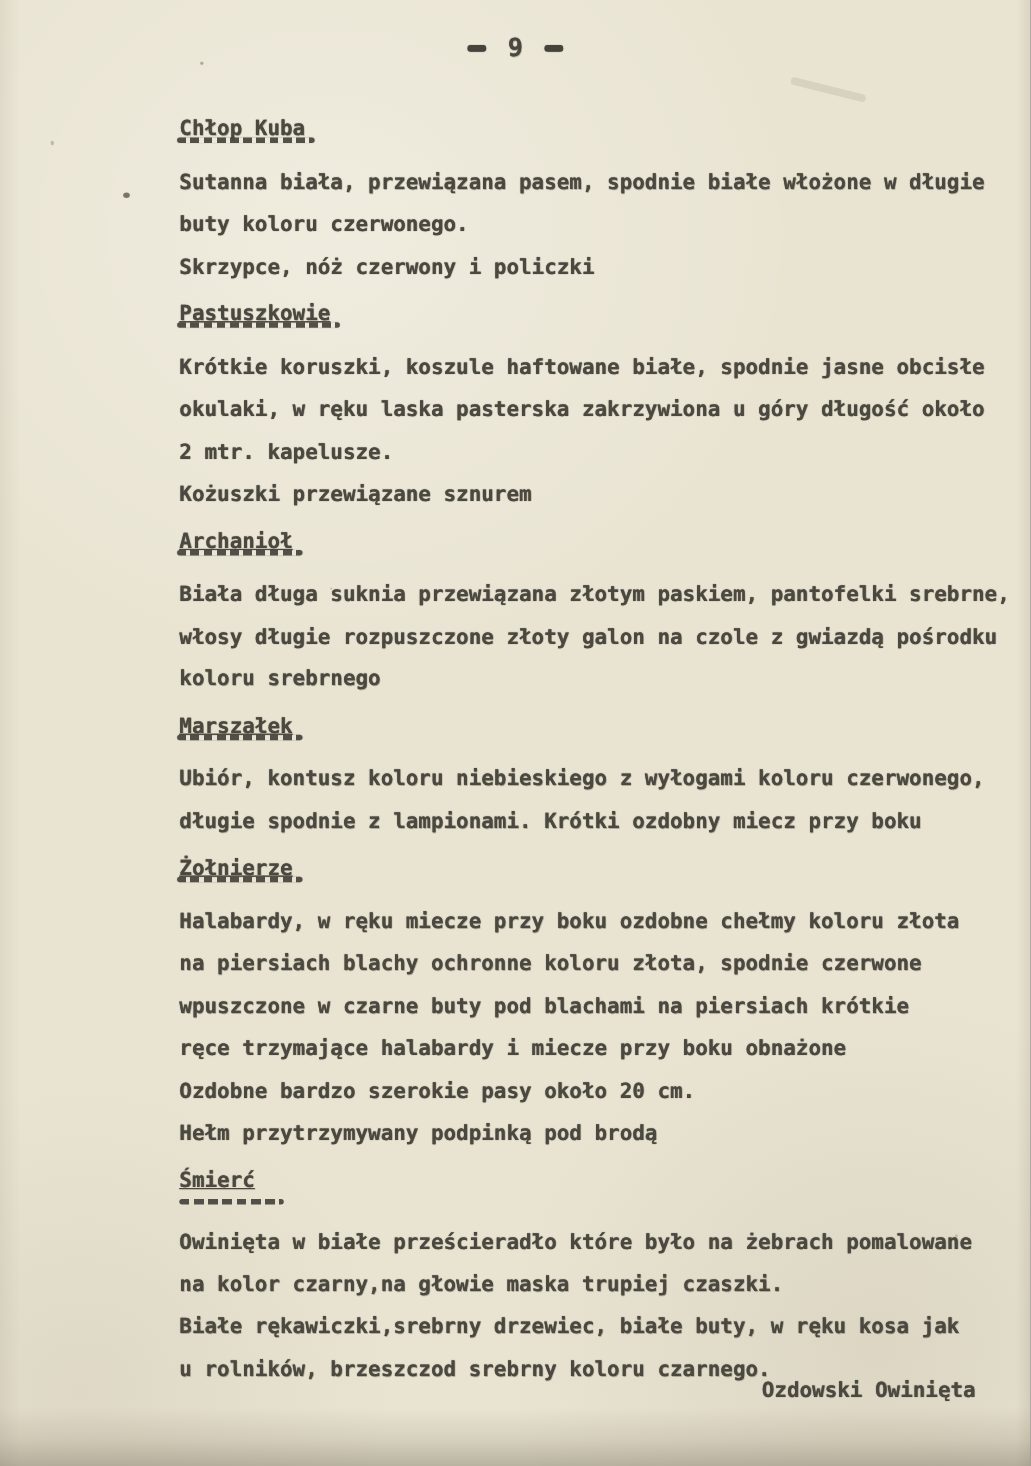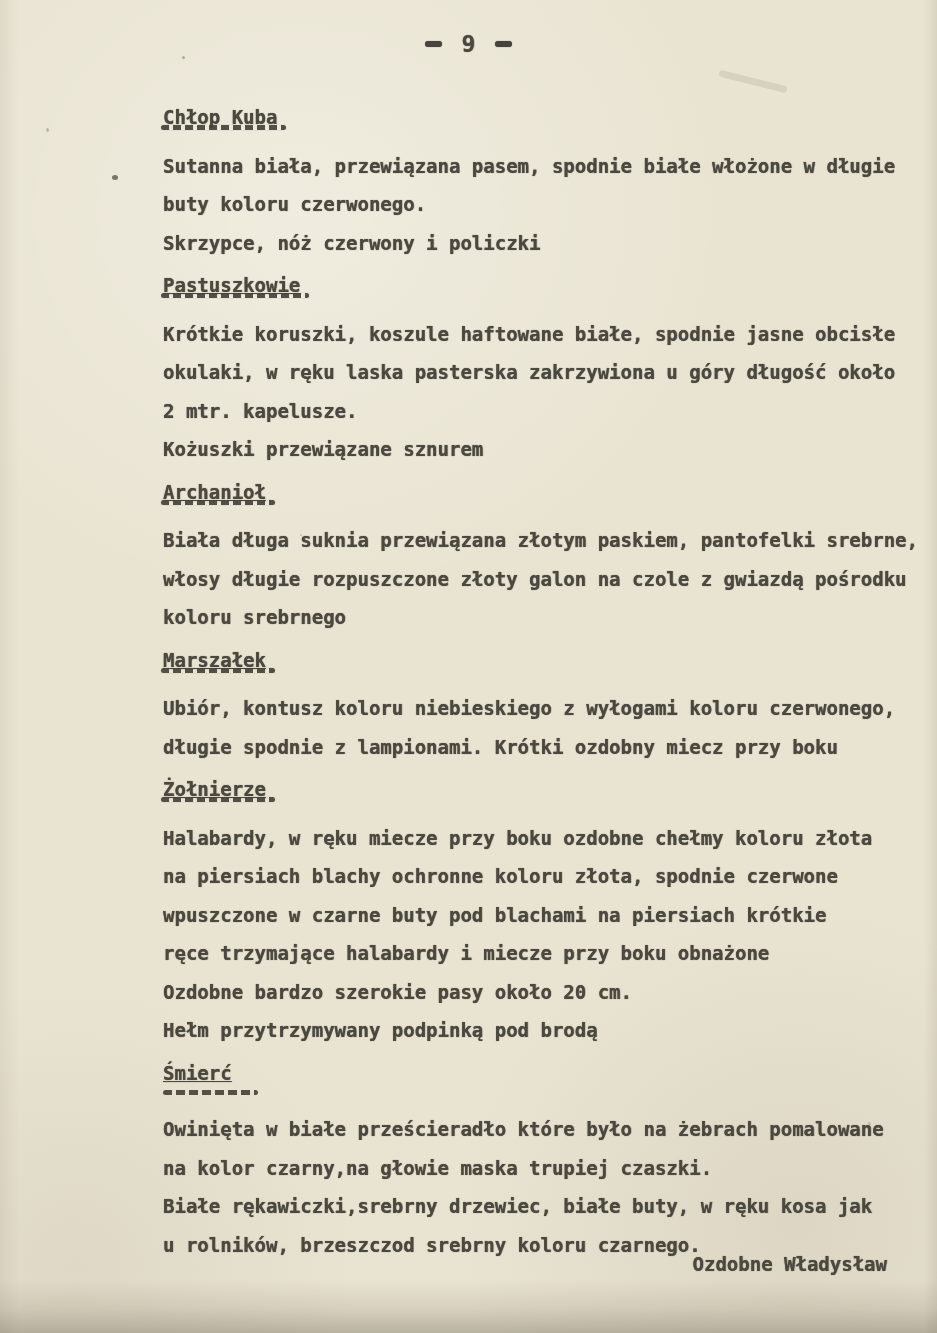--- a/index.html
+++ b/index.html
@@ -81,21 +81,21 @@
 <div class="page">
 
   <div class="pagenum ink">
     <span class="dash"></span>
     <span class="num">9</span>
     <span class="dash"></span>
   </div>
 
   <div class="doc-body ink" id="doc-body"><div class="row heading-row"><span class="heading u-attached">Chłop Kuba</span></div><div class="row"><span>Sutanna biała, przewiązana pasem, spodnie białe włożone w długie</span></div><div class="row"><span>buty koloru czerwonego.</span></div><div class="row"><span>Skrzypce, nóż czerwony i policzki</span></div><div class="row heading-row not-first"><span class="heading u-attached">Pastuszkowie</span></div><div class="row"><span>Krótkie koruszki, koszule haftowane białe, spodnie jasne obcisłe</span></div><div class="row"><span>okulaki, w ręku laska pasterska zakrzywiona u góry długość około</span></div><div class="row"><span>2 mtr. kapelusze.</span></div><div class="row"><span>Kożuszki przewiązane sznurem</span></div><div class="row heading-row not-first"><span class="heading u-attached">Archanioł</span></div><div class="row"><span>Biała długa suknia przewiązana złotym paskiem, pantofelki srebrne,</span></div><div class="row"><span>włosy długie rozpuszczone złoty galon na czole z gwiazdą pośrodku</span></div><div class="row"><span>koloru srebrnego</span></div><div class="row heading-row not-first"><span class="heading u-attached">Marszałek</span></div><div class="row"><span>Ubiór, kontusz koloru niebieskiego z wyłogami koloru czerwonego,</span></div><div class="row"><span>długie spodnie z lampionami. Krótki ozdobny miecz przy boku</span></div><div class="row heading-row not-first"><span class="heading u-attached">Żołnierze</span></div><div class="row"><span>Halabardy, w ręku miecze przy boku ozdobne chełmy koloru złota</span></div><div class="row"><span>na piersiach blachy ochronne koloru złota, spodnie czerwone</span></div><div class="row"><span>wpuszczone w czarne buty pod blachami na piersiach krótkie</span></div><div class="row"><span>ręce trzymające halabardy i miecze przy boku obnażone</span></div><div class="row"><span>Ozdobne bardzo szerokie pasy około 20 cm.</span></div><div class="row"><span>Hełm przytrzymywany podpinką pod brodą</span></div><div class="row heading-row not-first"><span class="heading">Śmierć</span></div><div class="row dash-row"><span class="dash-line"></span></div><div class="row"><span>Owinięta w białe prześcieradło które było na żebrach pomalowane</span></div><div class="row"><span>na kolor czarny,na głowie maska trupiej czaszki.</span></div><div class="row"><span>Białe rękawiczki,srebrny drzewiec, białe buty, w ręku kosa jak</span></div><div class="row"><span>u rolników, brzeszczod srebrny koloru czarnego.</span></div></div>
 
-  <div class="signature ink">Ozdobne Władysław</div>
+  <div class="signature ink">Ozdowski Owinięta</div>
 
   <span class="speck sp1"></span>
   <span class="speck sp2"></span>
   <span class="speck sp3"></span>
   <span class="speck sp4"></span>
   <span class="speck sp5"></span>
   <span class="smudge"></span>
 </div>
 
 </body></html>

